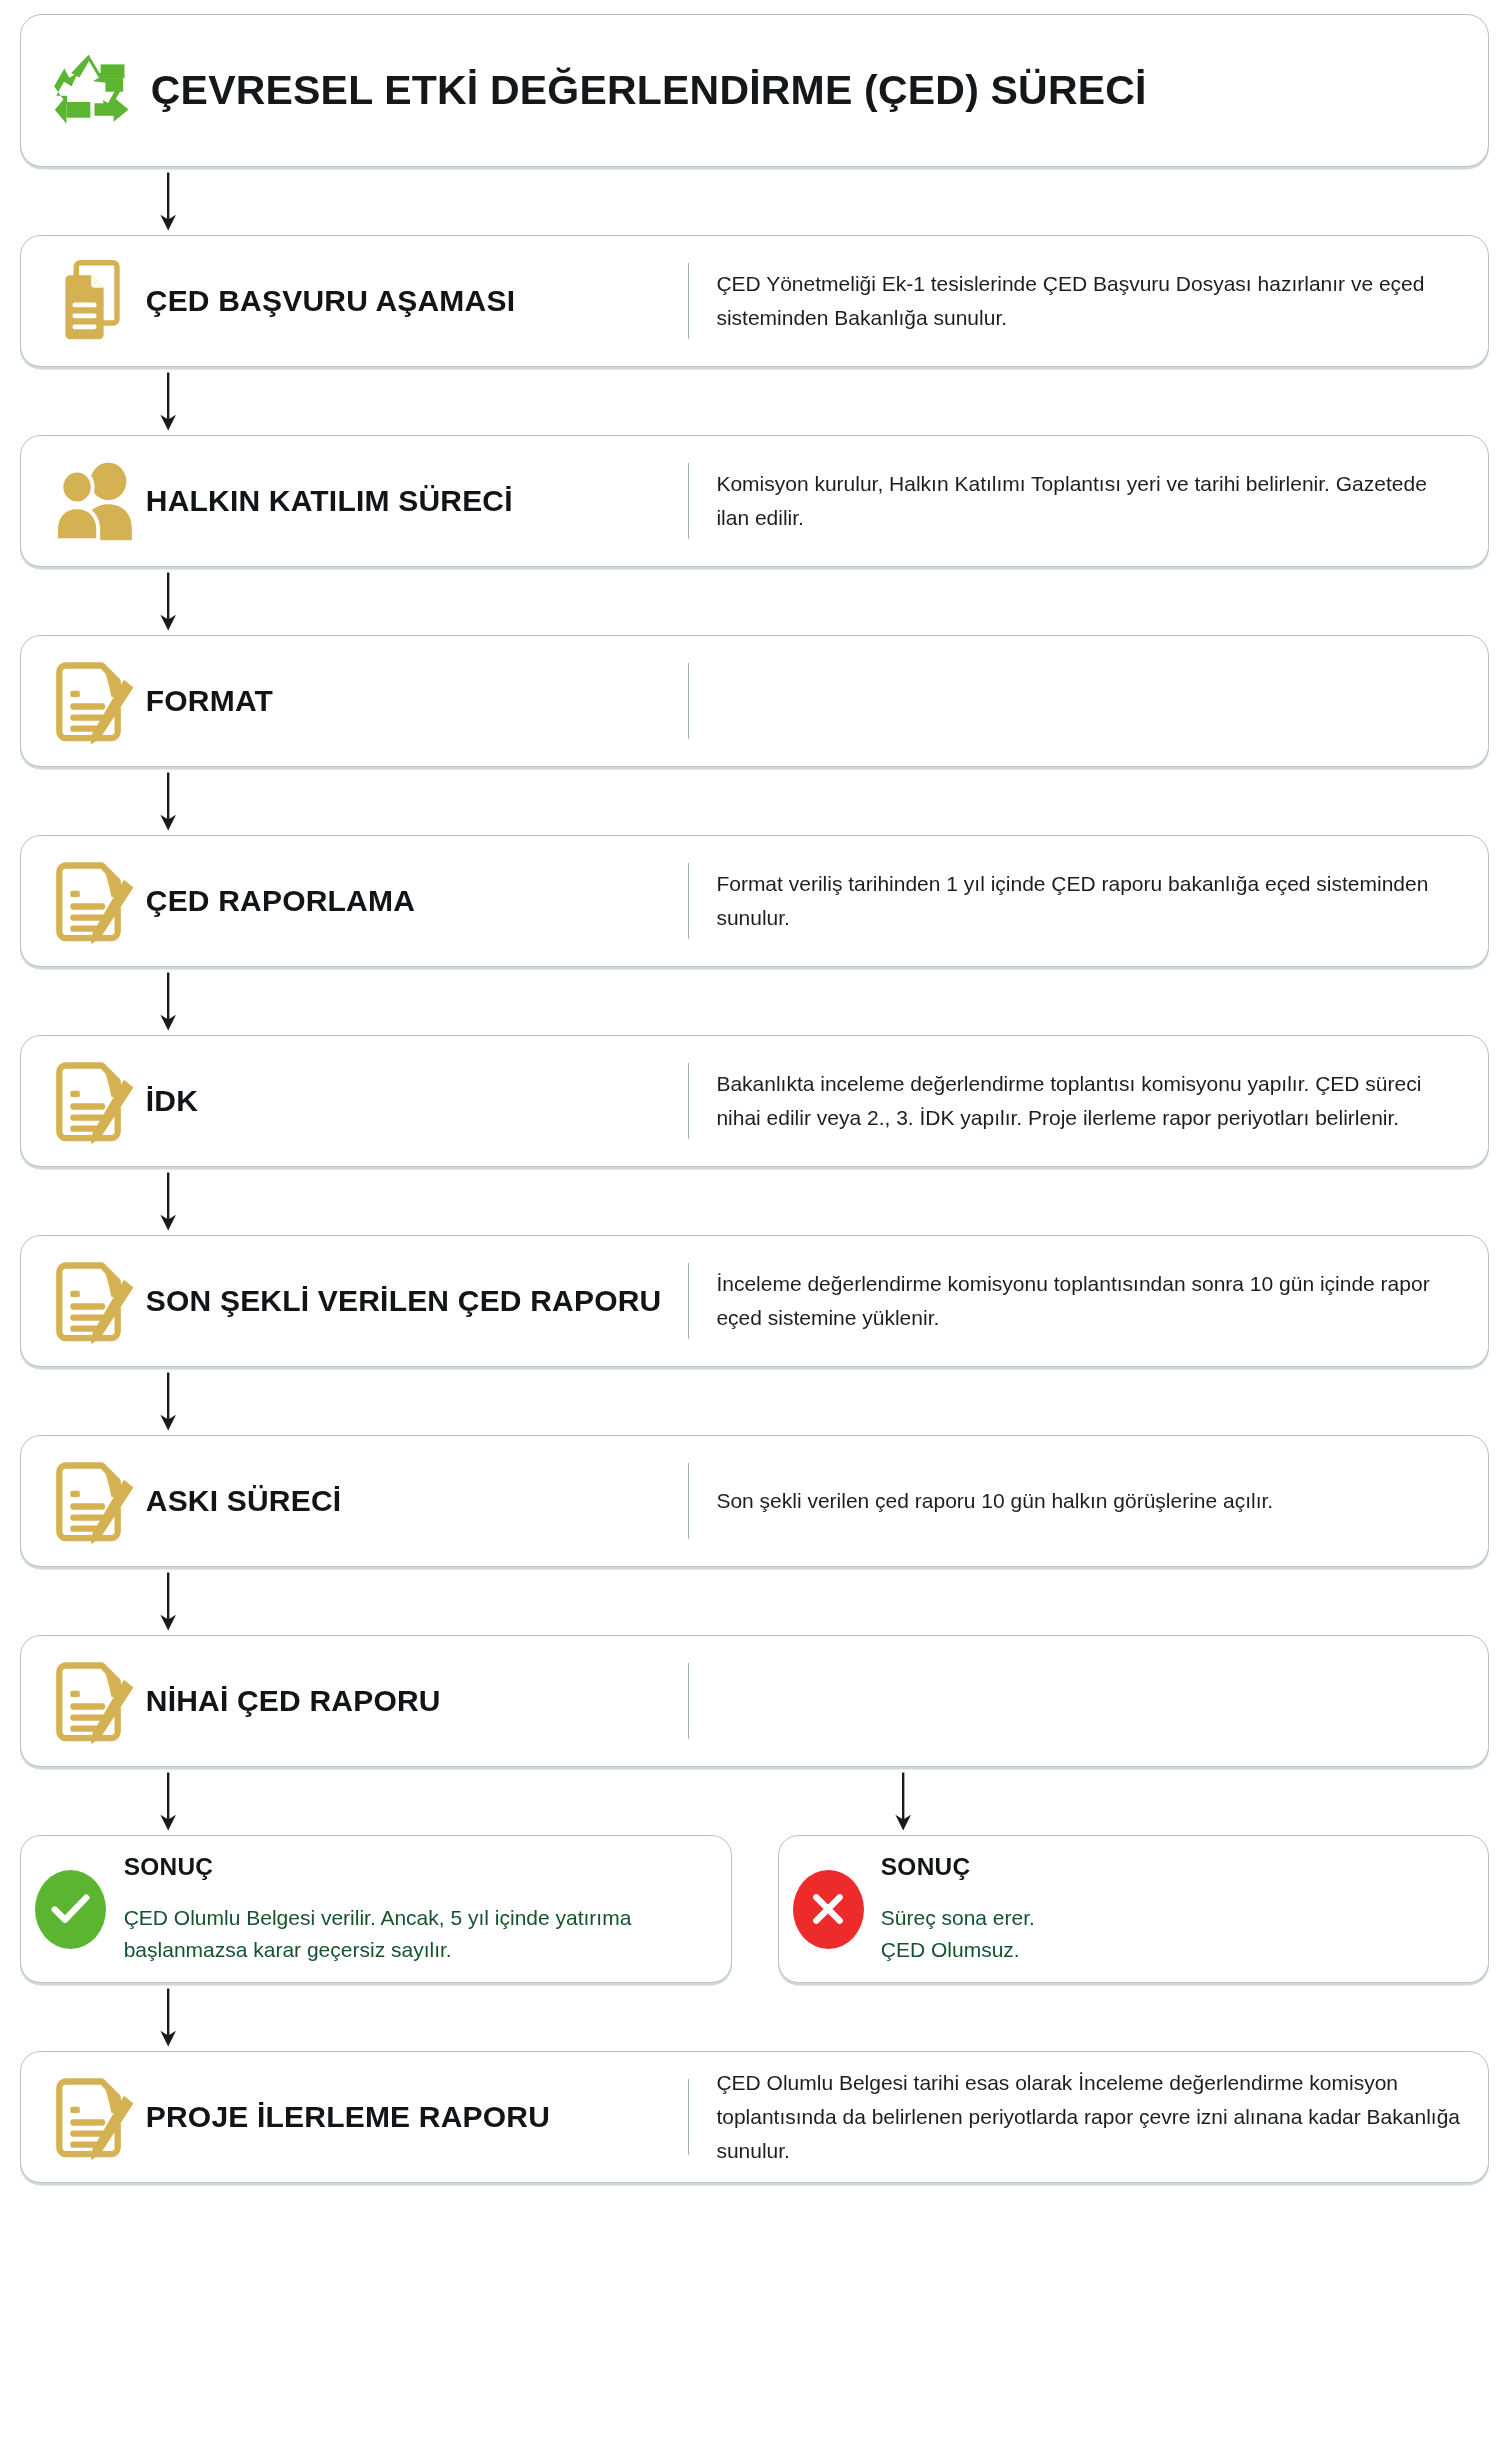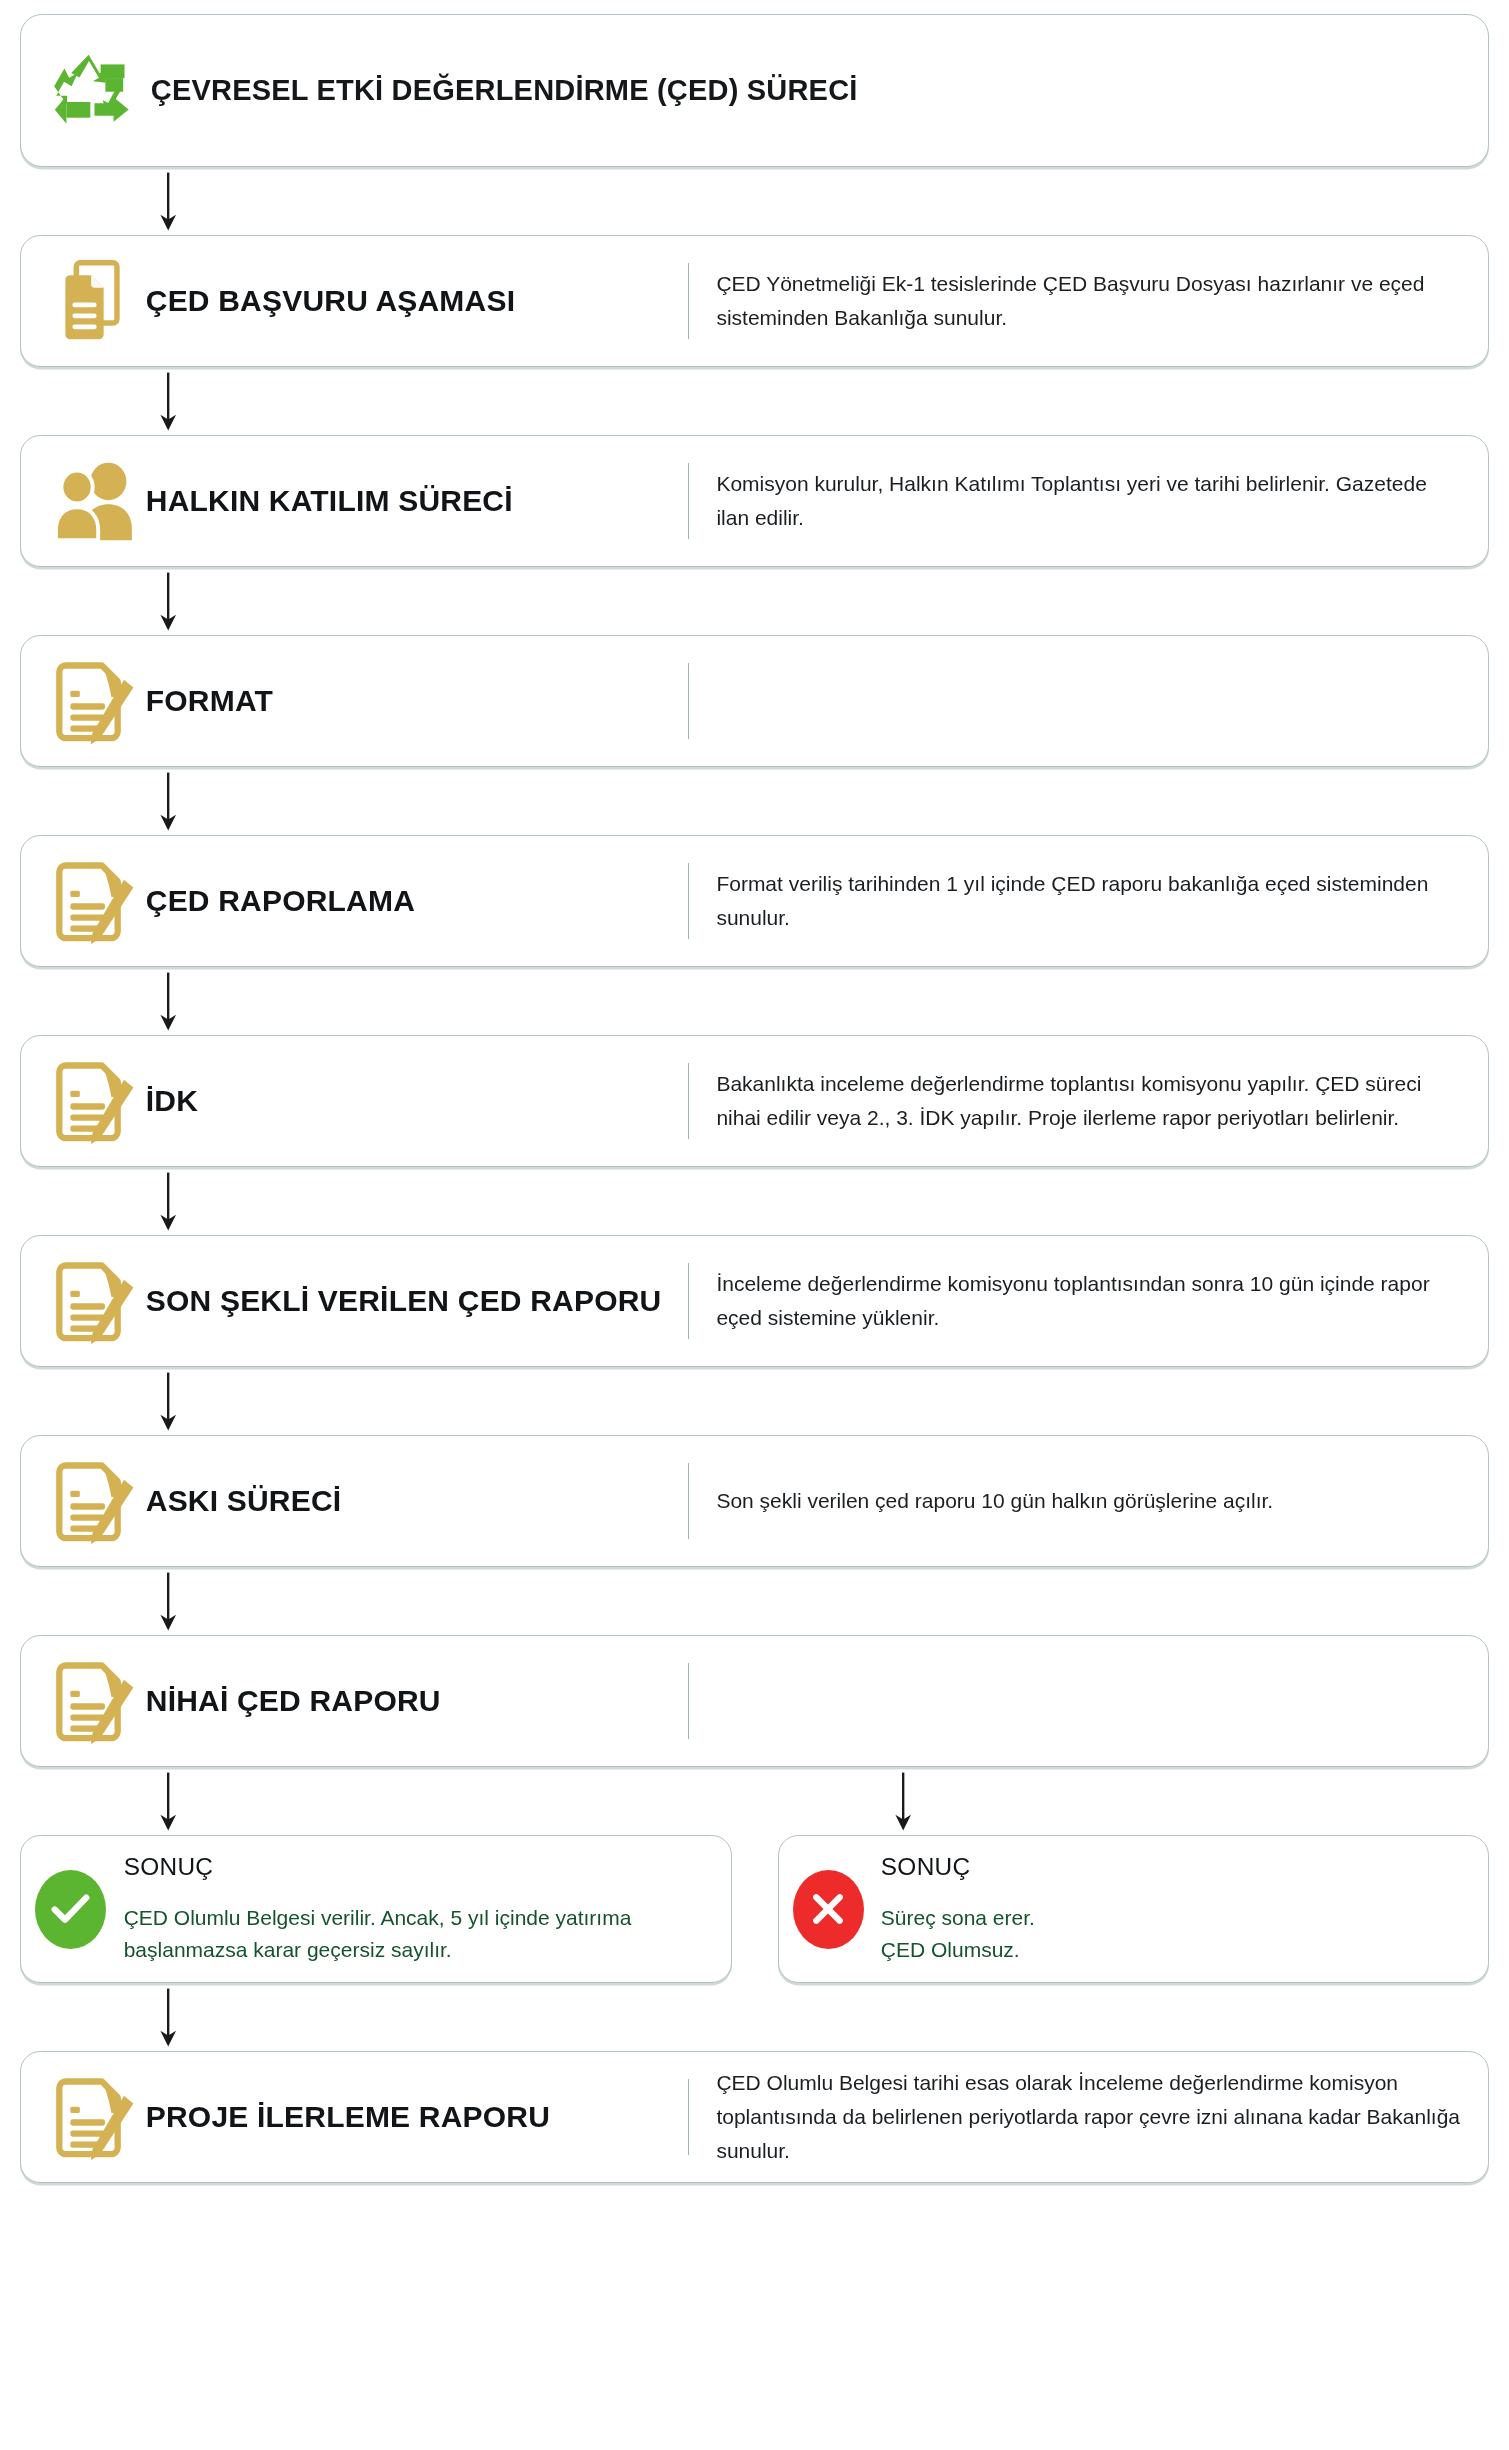--- a/index.html
+++ b/index.html
@@ -32,21 +32,21 @@
   }
 
   
   .header-card {
     height: 153px;
     padding: 0 27px;
     gap: 20.4px;
     border-radius: 22px;
   }
   .header-title {
-    font-size: 29px;
+    font-size: 41px;
     font-weight: 700;
     letter-spacing: 0.2px;
     color: #14181a;
     line-height: 1.05;
     white-space: nowrap;
   }
 
   
   .arrow {
     height: 68px;
@@ -125,21 +125,21 @@
     height: 79px;
     border-radius: 50%;
     display: flex;
     align-items: center;
     justify-content: center;
   }
   .result-badge svg { display: block; }
   .result-body { flex: 1 1 auto; }
   .result-title {
     font-size: 24.4px;
-    font-weight: 400;
+    font-weight: 700;
     color: #111518;
     letter-spacing: 0.3px;
     margin-bottom: 21px;
   }
   .result-text {
     font-size: 21px;
     line-height: 1.52;
     color: #14532d;
   }
   .result-text p { margin: 0; }

